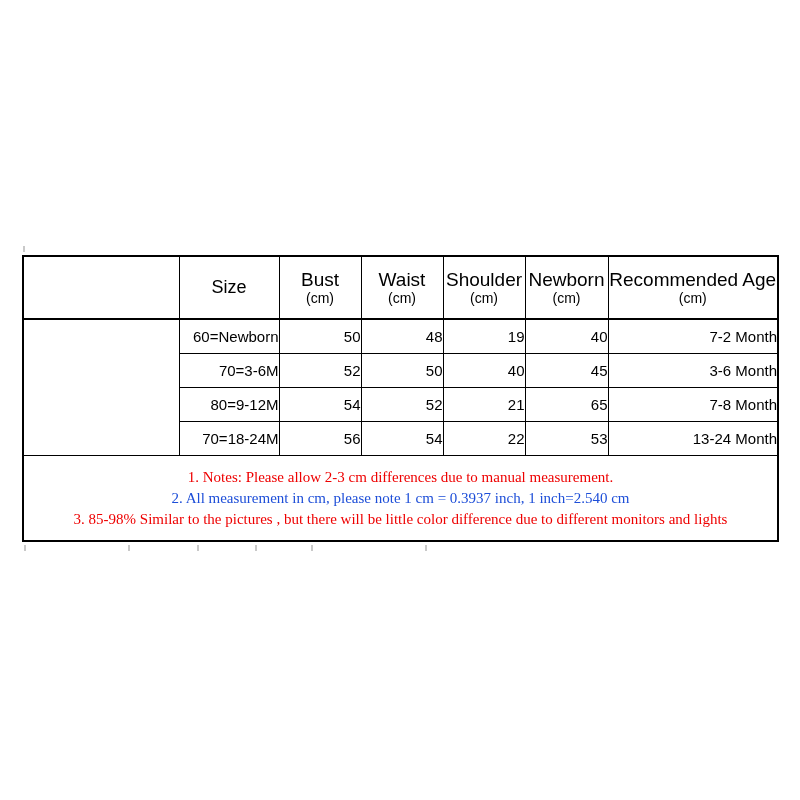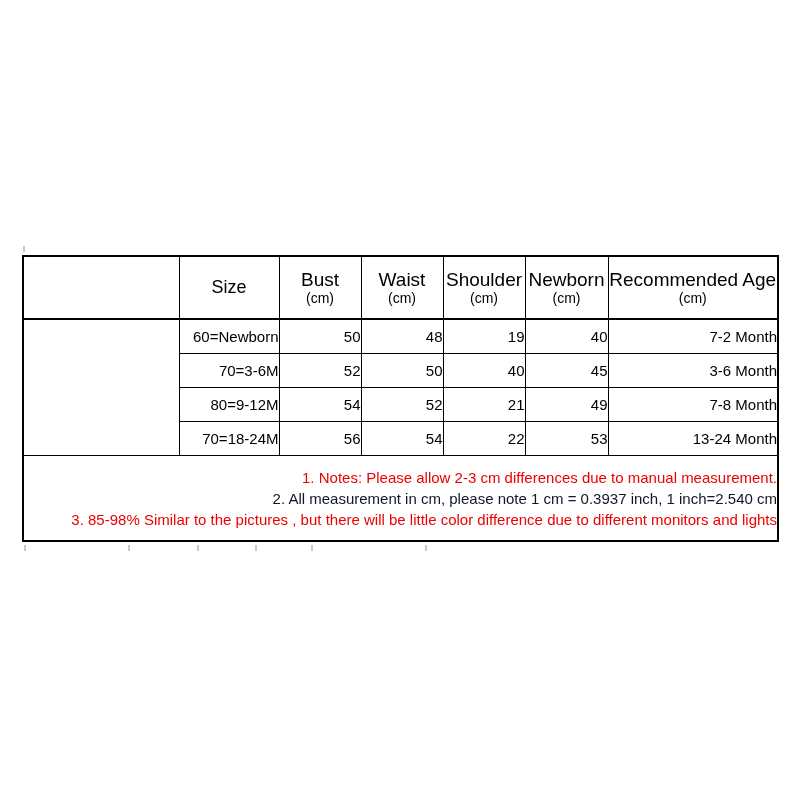--- a/index.html
+++ b/index.html
@@ -63,22 +63,23 @@
     border-bottom: none;
   }
   .size-table tr.notes-row td {
     height: 84px;
     border-top: 1px solid #000000;
     vertical-align: middle;
   }
   .note-line {
     font-size: 15px;
     line-height: 21px;
-    text-align: right;
+    text-align: center;
     white-space: nowrap;
+    font-family: Liberation Serif, serif;
   }
   
   .tick {
     position: absolute;
     background: #c9c9c9;
   }
   .tick.v { width: 2px; height: 6px; }
 </style>
 </head>
 <body>
@@ -139,35 +140,35 @@
         <td class="data-cell">50</td>
         <td class="data-cell">40</td>
         <td class="data-cell">45</td>
         <td class="data-cell">3-6 Month</td>
       </tr>
       <tr>
         <td class="data-cell">80=9-12M</td>
         <td class="data-cell">54</td>
         <td class="data-cell">52</td>
         <td class="data-cell">21</td>
-        <td class="data-cell">49</td>
+        <td class="data-cell">65</td>
         <td class="data-cell">7-8 Month</td>
       </tr>
       <tr>
         <td class="data-cell">70=18-24M</td>
         <td class="data-cell">56</td>
         <td class="data-cell">54</td>
         <td class="data-cell">22</td>
         <td class="data-cell">53</td>
         <td class="data-cell">13-24 Month</td>
       </tr>
       <tr class="notes-row">
         <td colspan="7">
           <div class="note-line" style="color: rgb(238, 0, 0);">1. Notes: Please allow 2-3 cm differences due to manual measurement.</div>
-          <div class="note-line" style="color: #0f172a;">2. All measurement in cm, please note 1 cm = 0.3937 inch, 1 inch=2.540 cm</div>
+          <div class="note-line" style="color: #1d4ed8;">2. All measurement in cm, please note 1 cm = 0.3937 inch, 1 inch=2.540 cm</div>
           <div class="note-line" style="color: rgb(238, 0, 0);">3. 85-98% Similar to the pictures , but there will be little color difference due to different monitors and lights</div>
         </td>
       </tr>
     </tbody>
   </table>
 
   <div class="tick v" style="left:23px;  top:246px;"></div>
   <div class="tick v" style="left:24px;  top:545px;"></div>
   <div class="tick v" style="left:128px; top:545px;"></div>
   <div class="tick v" style="left:197px; top:545px;"></div>

